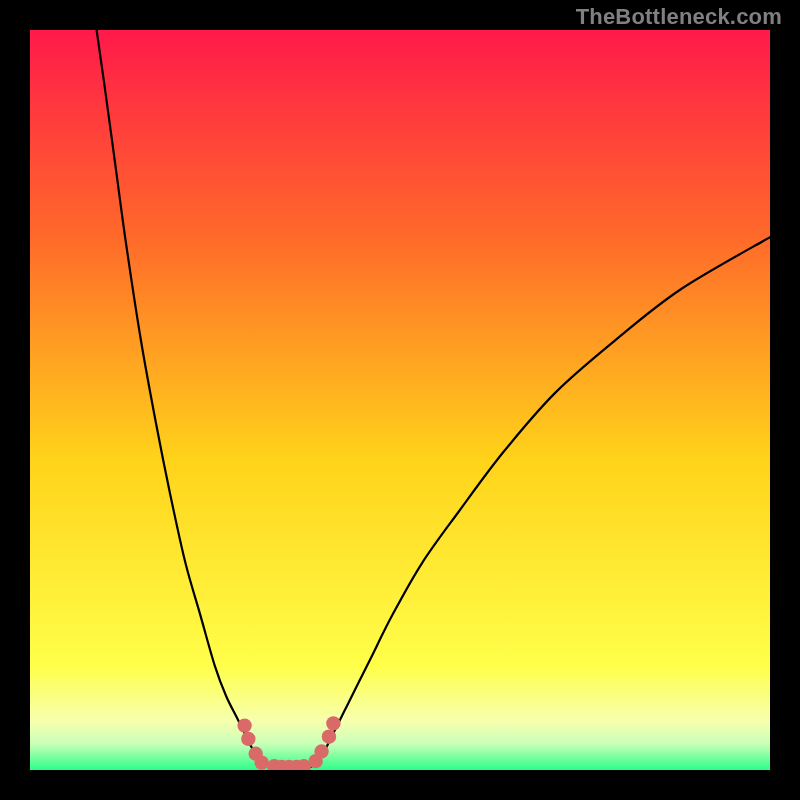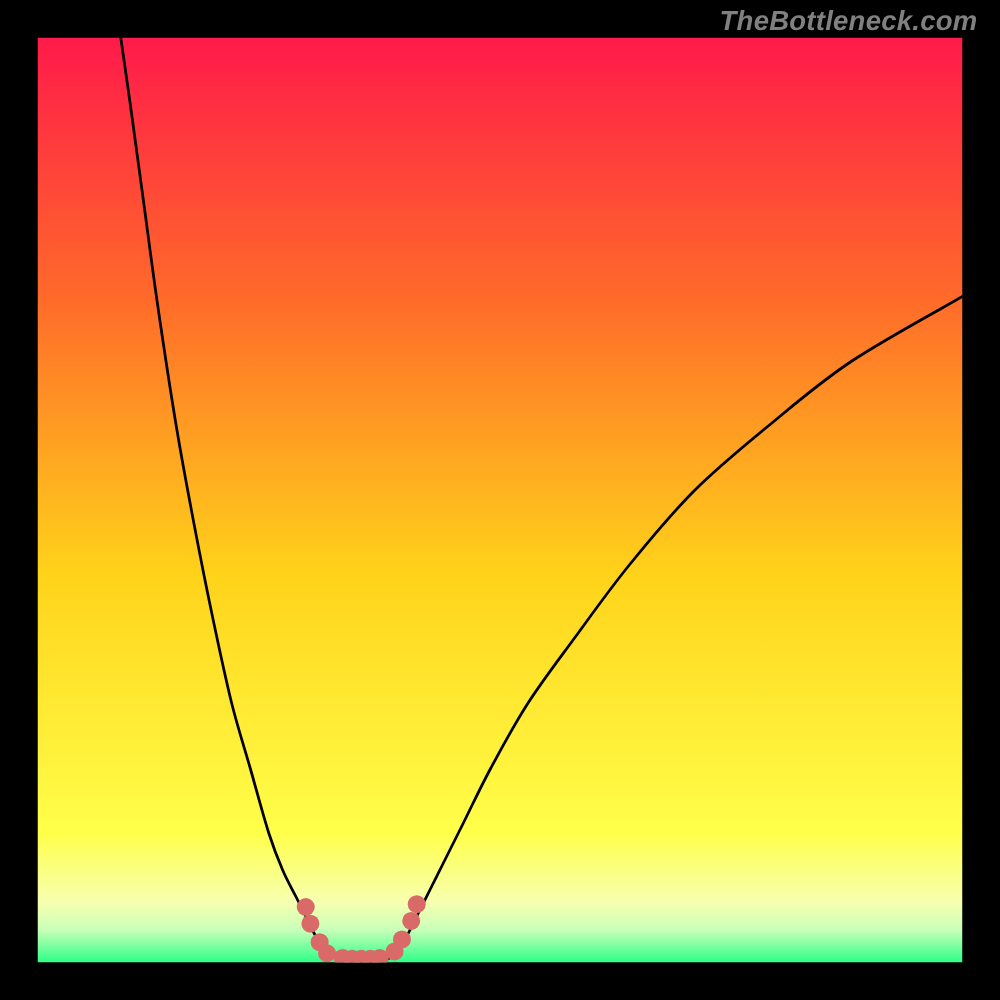--- a/index.html
+++ b/index.html
@@ -18,21 +18,20 @@
   }
   .watermark {
     position: absolute;
     top: 4px;
     right: 18px;
     font-family: Arial, Helvetica, sans-serif;
     font-size: 22px;
     font-weight: 600;
     color: #808080;
     letter-spacing: 0.2px;
-    font-style: italic;
   }
   .plot {
     position: absolute;
     left: 30px;
     top: 30px;
     width: 740px;
     height: 740px;
   }
   svg {
     display: block;

